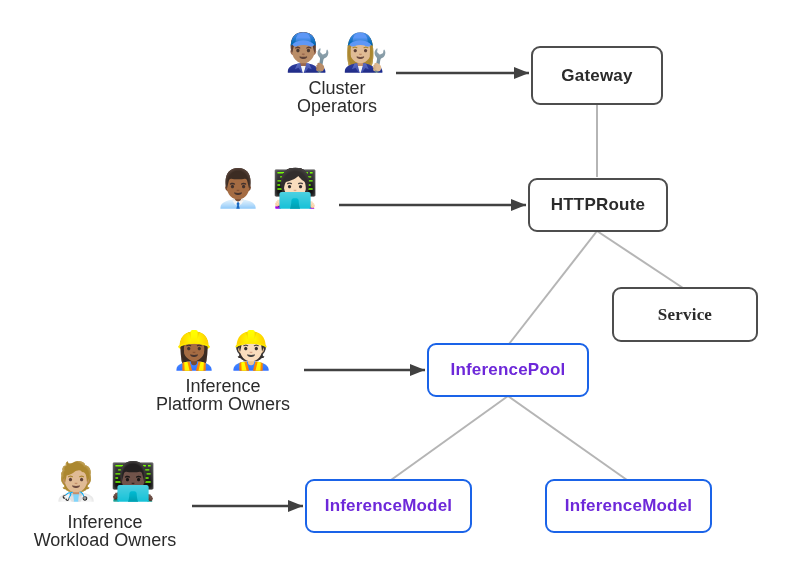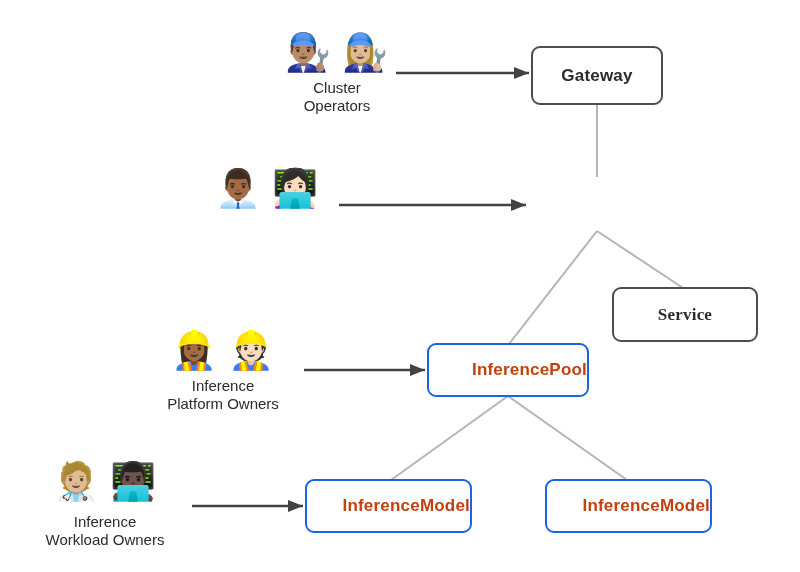--- a/index.html
+++ b/index.html
@@ -41,39 +41,38 @@
     display: flex;
     align-items: center;
     justify-content: center;
     font-size: 17px;
     font-weight: bold;
     color: #2b2b2b;
     letter-spacing: 0.2px;
   }
   .node.blue {
     border-color: #1a63e8;
-    color: #c2410c;
-    justify-content: flex-end;
+    color: #6d28d9;
   }
   .persona {
     position: absolute;
     display: flex;
     flex-direction: column;
     align-items: center;
     width: 170px;
     color: #2b2b2b;
   }
   .persona .emoji {
     font-size: 37px;
     line-height: 46px;
     white-space: nowrap;
   }
   .persona .plabel {
     margin-top: 3px;
-    font-size: 15px;
+    font-size: 18px;
     line-height: 18px;
     text-align: center;
     white-space: pre-line;
   }
 </style>
 </head>
 <body>
 
 <div class="canvas">
 
@@ -93,20 +92,23 @@
     <line class="arrow" x1="396" y1="73" x2="529" y2="73" marker-end="url(#arrowhead)"></line>
     <line class="arrow" x1="339" y1="205" x2="526" y2="205" marker-end="url(#arrowhead)"></line>
     <line class="arrow" x1="304" y1="370" x2="425" y2="370" marker-end="url(#arrowhead)"></line>
     <line class="arrow" x1="192" y1="506" x2="303" y2="506" marker-end="url(#arrowhead)"></line>
   </svg>
 
   <div class="node" style="left:531px; top:46px; width:132px; height:59px;">
     <span>Gateway</span>
   </div>
 
+  <div class="node" style="left:528px; top:178px; width:140px; height:54px;">
+    <span>HTTPRoute</span>
+  </div>
 
   <div class="node" style="left:612px; top:287px; width:146px; height:55px;font-family:Liberation Serif, serif;">
     <span>Service</span>
   </div>
 
   <div class="node blue" style="left:427px; top:343px; width:162px; height:54px;">
     <span>InferencePool</span>
   </div>
 
   <div class="node blue" style="left:305px; top:479px; width:167px; height:54px;">

